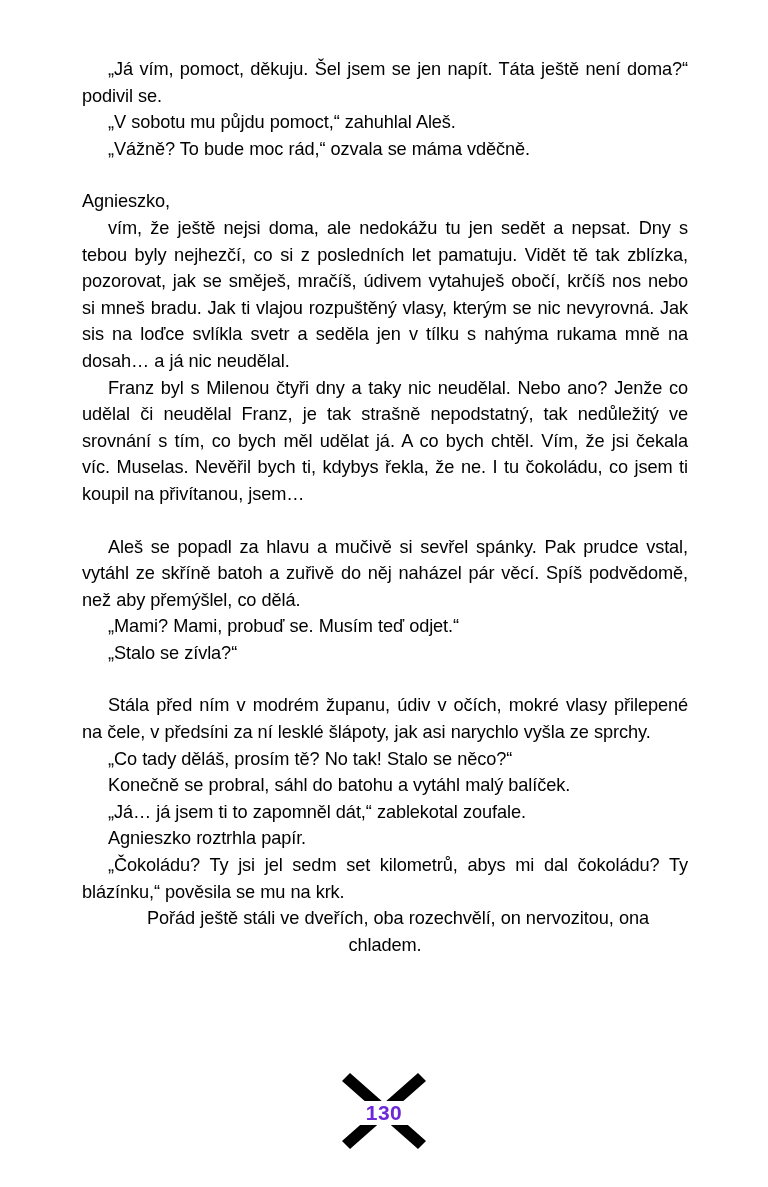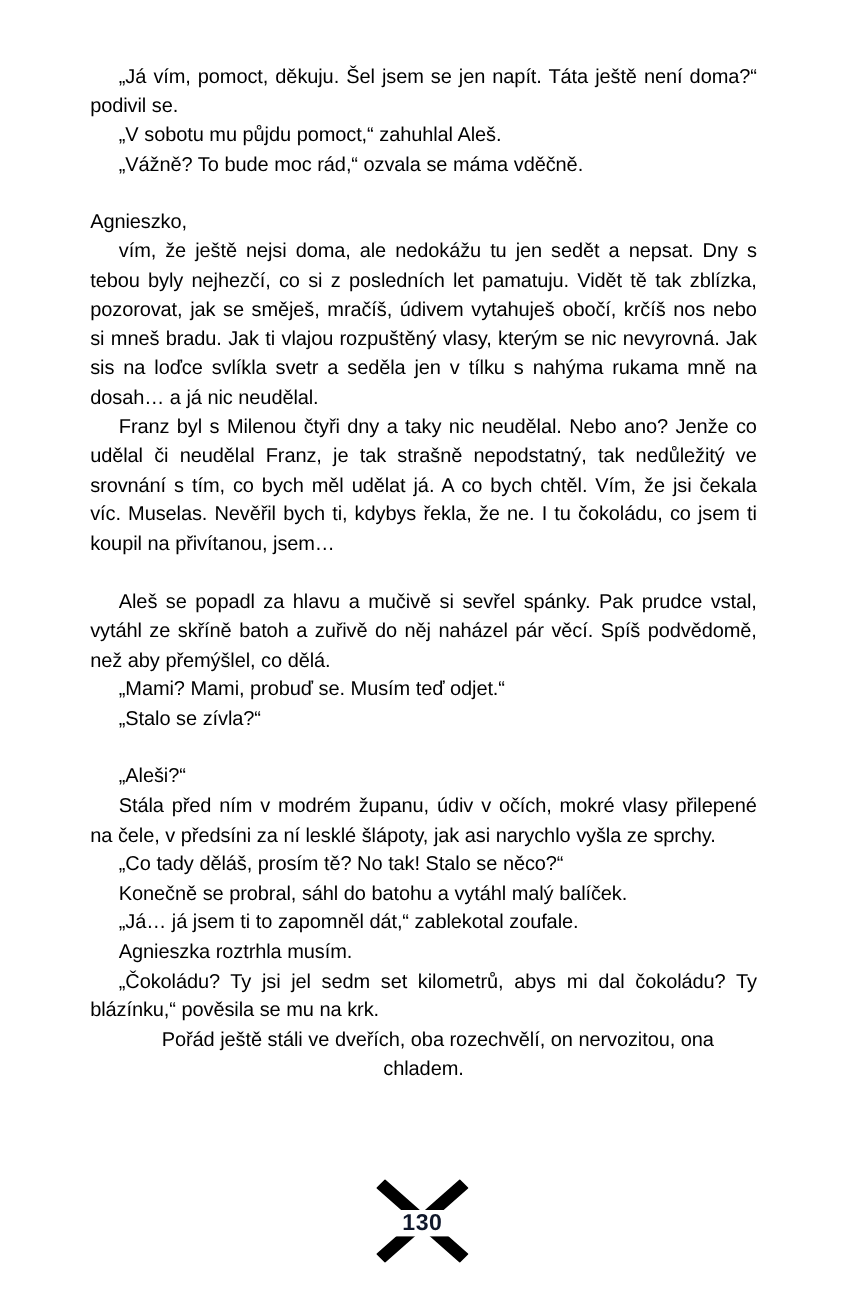--- a/index.html
+++ b/index.html
@@ -69,21 +69,21 @@
     height: 76px;
   }
   .page-number {
     position: absolute;
     left: 50%;
     top: 28px;
     transform: translateX(-50%);
     font-size: 21px;
     font-weight: bold;
     letter-spacing: 0.5px;
-    color: #0f172a;
+    color: #6d28d9;
     background: #ffffff;
     padding: 0 7px;
     line-height: 24px;
   }
 </style>
 </head>
 <body>
 
 <div class="page">
 
@@ -100,26 +100,25 @@
     <p class="para">Franz byl s Milenou čtyři dny a taky nic neudělal. Nebo ano? Jenže co udělal či neudělal Franz, je tak strašně nepodstatný, tak nedůležitý ve srovnání s tím, co bych měl udělat já. A co bych chtěl. Vím, že jsi čekala víc. Muselas. Nevěřil bych ti, kdybys řekla, že ne. I tu čokoládu, co jsem ti koupil na přivítanou, jsem…</p>
 
     <div class="gap-block"></div>
 
     <p class="para">Aleš se popadl za hlavu a mučivě si sevřel spánky. Pak prudce vstal, vytáhl ze skříně batoh a zuřivě do něj naházel pár věcí. Spíš podvědomě, než aby přemýšlel, co dělá.</p>
     <p class="para">„Mami? Mami, probuď se. Musím teď odjet.“</p>
     <p class="para">„Stalo se zívla?“</p>
 
     <div class="gap-block"></div>
 
-    <p class="para">„Aleši?“</p>
     <p class="para">Stála před ním v modrém županu, údiv v očích, mokré vlasy přilepené na čele, v předsíni za ní lesklé šlápoty, jak asi narychlo vyšla ze sprchy.</p>
     <p class="para">„Co tady děláš, prosím tě? No tak! Stalo se něco?“</p>
     <p class="para">Konečně se probral, sáhl do batohu a vytáhl malý balíček.</p>
     <p class="para">„Já… já jsem ti to zapomněl dát,“ zablekotal zoufale.</p>
-    <p class="para">Agnieszka roztrhla musím.</p>
+    <p class="para">Agnieszko roztrhla papír.</p>
     <p class="para">„Čokoládu? Ty jsi jel sedm set kilometrů, abys mi dal čokoládu? Ty blázínku,“ pověsila se mu na krk.</p>
     <p class="para last-left">Pořád ještě stáli ve dveřích, oba rozechvělí, on nervozitou, ona chladem.</p>
 
   </div>
 
   <div class="footer">
     <div class="mark-wrap">
       <svg class="mark-x" viewBox="0 0 84 76" aria-hidden="true">
         <path d="M8 0 L42 30 L76 0 L84 8 L50 38 L84 68 L76 76 L42 46 L8 76 L0 68 L34 38 L0 8 Z" fill="#000000"></path>
       </svg>

